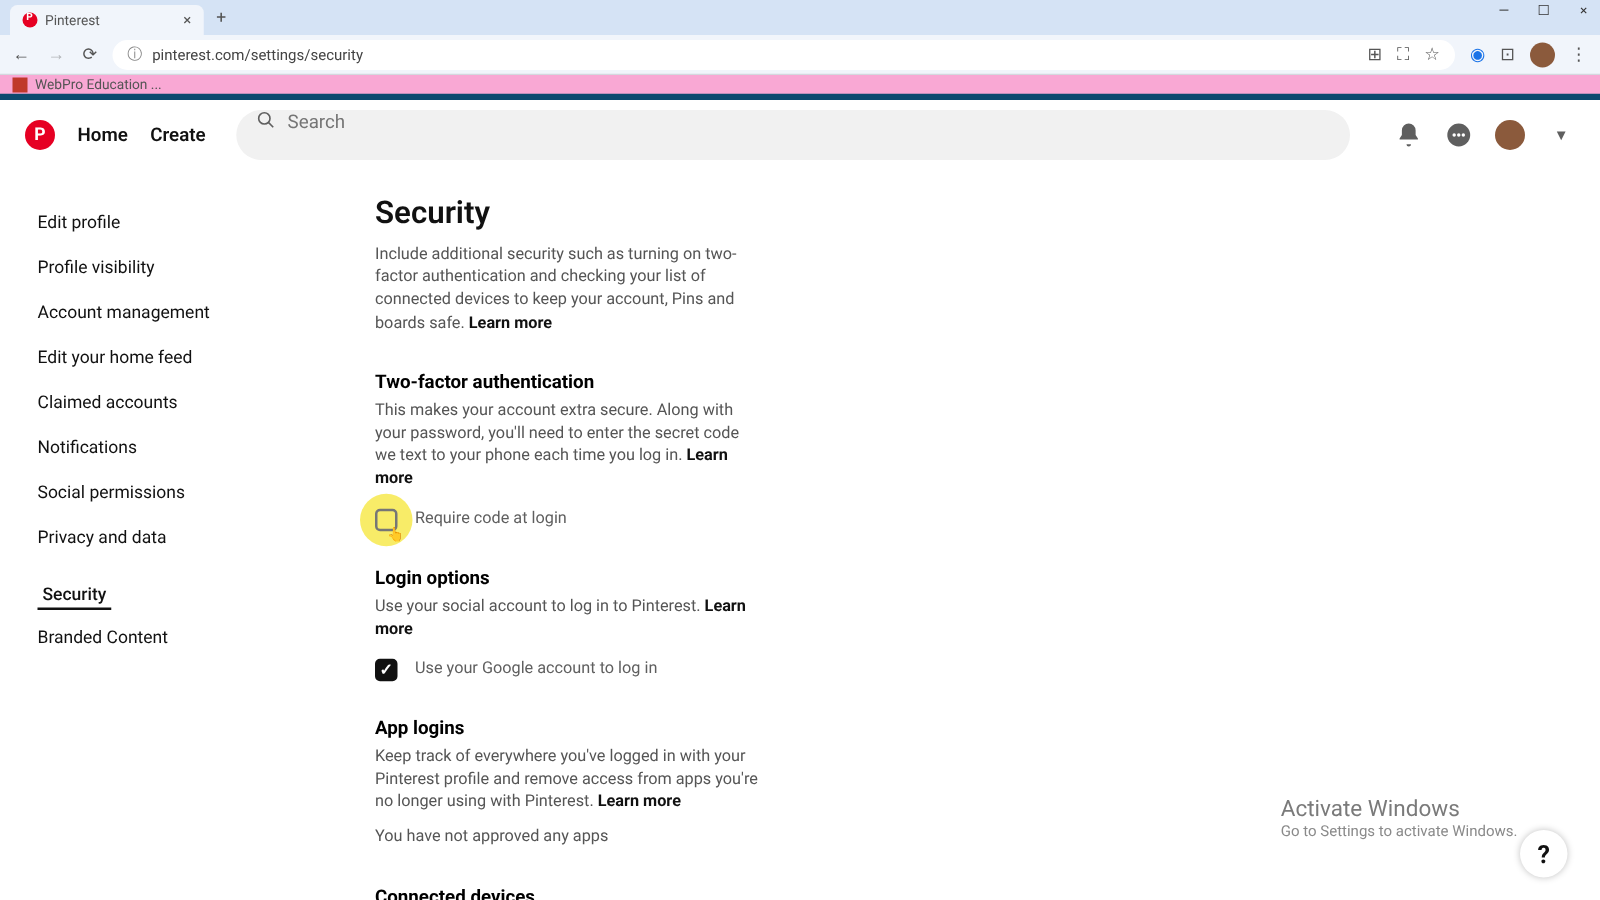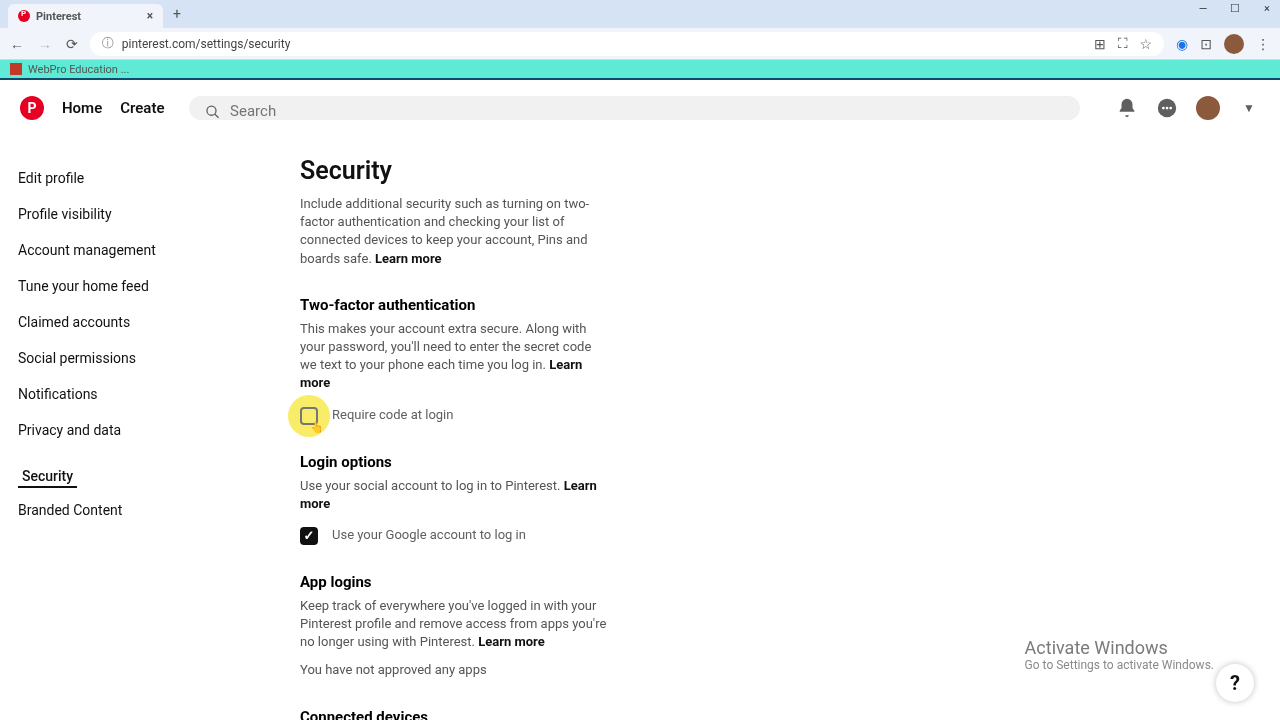--- a/index.html
+++ b/index.html
@@ -1,52 +1,52 @@
 <!DOCTYPE html>
 <html><head>
 <meta charset="utf-8">
 <style>
 * { margin: 0; padding: 0; box-sizing: border-box; font-family: -apple-system, BlinkMacSystemFont, "Segoe UI", Roboto, sans-serif; }
 body { width: 1280px; height: 720px; overflow: hidden; background: #fff; }
 
 
 .titlebar { height: 28px; background: #d5e3f5; display: flex; align-items: center; padding: 0 8px; position: relative; }
-.tab { display: flex; align-items: center; background: #f1f5fb; border-radius: 6px 6px 0 0; height: 24px; margin-top: 4px; padding: 0 10px; gap: 6px; font-size: 11px; color: #555; width: 155px; font-weight: bold; }
+.tab { display: flex; align-items: center; background: #f1f5fb; border-radius: 6px 6px 0 0; height: 24px; margin-top: 4px; padding: 0 10px; gap: 6px; font-size: 11px; color: #555; width: 155px; }
 .tab .favicon { width: 12px; height: 12px; background: #e60023; border-radius: 50%; display: inline-block; position: relative; }
 .tab .favicon::after { content: "P"; color: #fff; font-size: 8px; font-weight: bold; position: absolute; left: 3px; top: -1px; }
 .tab .close { margin-left: auto; color: #555; font-size: 12px; }
 .newtab { margin-left: 10px; color: #555; font-size: 14px; }
 .window-controls { position: absolute; right: 4px; top: 2px; display: flex; gap: 14px; }
 .window-controls span { font-size: 11px; width: 18px; text-align: center; color: #333; }
 
 .toolbar { height: 32px; background: #f1f5fb; display: flex; align-items: center; padding: 0 10px; gap: 12px; border-bottom: 1px solid #d4d8de; }
 .nav-icons { display: flex; gap: 14px; align-items: center; }
 .nav-icons span { color: #555; font-size: 14px; }
 .addrbar { flex: 1; background: #fff; border-radius: 14px; height: 24px; display: flex; align-items: center; padding: 0 12px; font-size: 12px; color: #444; gap: 8px; }
 .addrbar-right { display: flex; gap: 12px; align-items: center; margin-left: auto; color: #555; font-size: 14px; }
 .toolbar-right { display: flex; gap: 12px; align-items: center; }
 .toolbar-right span { color: #555; font-size: 14px; }
 .avatar-small { width: 20px; height: 20px; border-radius: 50%; background: #8b5a3c; display: inline-block; }
 
-.bookmarkbar { height: 20px; background: #5eead4; display: flex; align-items: center; padding: 0 10px; gap: 6px; font-size: 11px; color: #555; border-bottom: 2px solid #0c4a6e; }
+.bookmarkbar { height: 20px; background: #f9a8d4; display: flex; align-items: center; padding: 0 10px; gap: 6px; font-size: 11px; color: #555; border-bottom: 5px solid #0c4a6e; }
 .bm-icon { width: 12px; height: 12px; background: #c0392b; display: inline-block; }
 
 
 .app-header { height: 56px; display: flex; align-items: center; padding: 0 20px; gap: 18px; }
 .logo { width: 24px; height: 24px; background: #e60023; border-radius: 50%; display: flex; align-items: center; justify-content: center; color: #fff; font-weight: bold; font-size: 14px; }
 .nav-link { font-size: 15px; font-weight: 600; color: #111; }
-.search-bar { flex: 1; background: #f1f1f1; border-radius: 24px; height: 24px; display: flex; align-items: flex-end; padding: 0 16px; gap: 10px; margin-left: 6px; }
+.search-bar { flex: 1; background: #f1f1f1; border-radius: 24px; height: 40px; display: flex; align-items: flex-start; padding: 0 16px; gap: 10px; margin-left: 6px; }
 .search-bar input { border: none; background: transparent; outline: none; font-size: 15px; color: #5f5f5f; width: 100%; }
 .header-icons { display: flex; gap: 18px; align-items: center; margin-left: 18px; }
 .icon-circle { width: 22px; height: 22px; color: #5f5f5f; display: flex; align-items: center; justify-content: center; font-size: 20px; }
 .avatar { width: 24px; height: 24px; border-radius: 50%; background: #8b5a3c; }
 
 
 .main { display: flex; height: calc(720px - 28px - 32px - 20px - 56px); }
-.sidebar { width: 260px; padding: 24px 14px; }
+.sidebar { width: 260px; padding: 24px 26px; }
 .sidebar-item { font-size: 14px; color: #111; padding: 10px 4px; cursor: pointer; }
 .sidebar-item.active { border-bottom: 2px solid #111; display: inline-block; padding-bottom: 2px; margin: 10px 4px 4px; font-weight: 500; }
 
 .content { flex: 1; padding: 20px 40px; max-width: 720px; font-size: 13px; color: #333; }
 .content h1 { font-size: 25px; font-weight: 600; margin-bottom: 10px; color: #111; }
 .intro { color: #555; line-height: 1.4; margin-bottom: 24px; max-width: 300px; font-size: 13px; }
 .learn-more { color: #111; font-weight: 700; cursor: pointer; }
 
 .section { margin-bottom: 22px; }
 .section h2 { font-size: 15px; font-weight: 700; margin-bottom: 6px; color: #000000; margin-top: 28px; }
@@ -148,24 +148,24 @@
     <span class="avatar"></span>
     <span class="icon-circle" style="font-size:12px">▼</span>
   </div>
 </div>
 
 <div class="main">
   <div class="sidebar">
     <div class="sidebar-item">Edit profile</div>
     <div class="sidebar-item">Profile visibility</div>
     <div class="sidebar-item">Account management</div>
-    <div class="sidebar-item">Tune your home feed</div>
+    <div class="sidebar-item">Edit your home feed</div>
     <div class="sidebar-item">Claimed accounts</div>
+    <div class="sidebar-item">Notifications</div>
     <div class="sidebar-item">Social permissions</div>
-    <div class="sidebar-item">Notifications</div>
     <div class="sidebar-item">Privacy and data</div>
     <div class="sidebar-item active">Security</div>
     <div class="sidebar-item">Branded Content</div>
   </div>
 
   <div class="content">
     <h1>Security</h1>
     <p class="intro"><span>Include additional security such as turning on two-factor authentication and checking your list of connected devices to keep your account, Pins and boards safe.</span> <span class="learn-more">Learn more</span></p>
 
     <div class="section">

